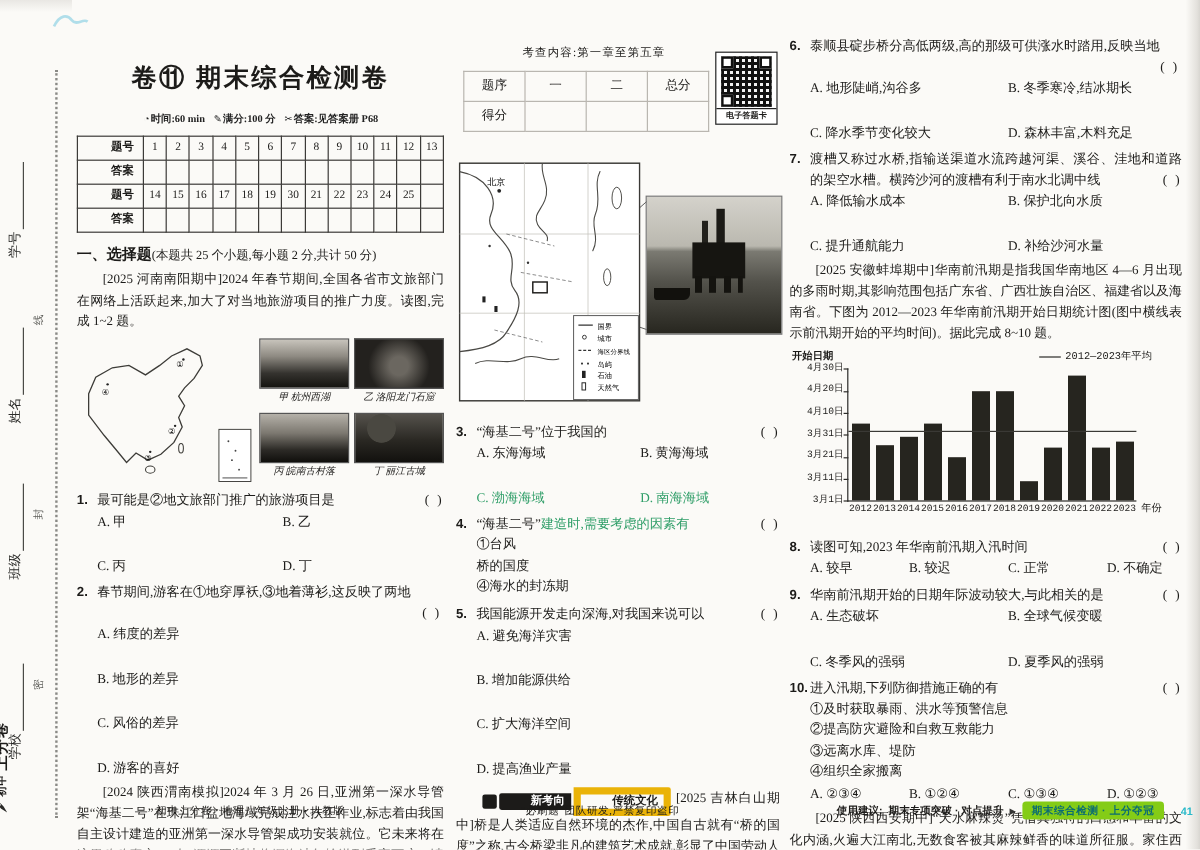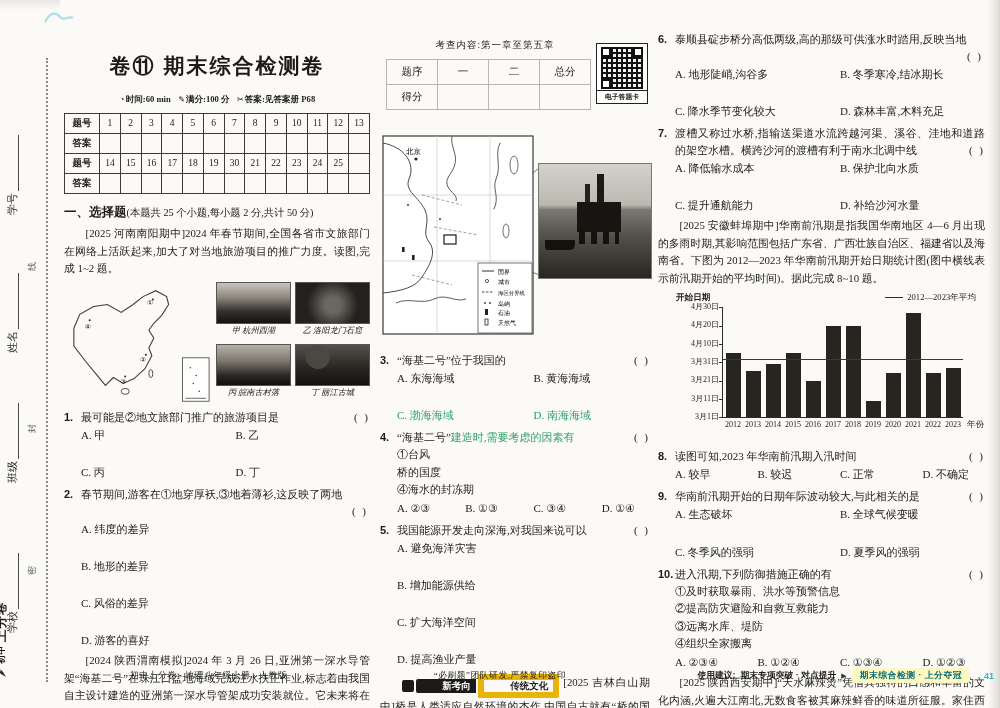--- a/index.html
+++ b/index.html
@@ -33,21 +33,21 @@
   #col3{left:658px;top:26px;width:327px;}
 
   .title{font-family:"Liberation Sans",sans-serif;font-weight:800;font-size:21px;
     text-align:center;letter-spacing:2px;margin:12px 0 10px;}
   .meta{font-size:8.6px;text-align:center;color:#222;margin-bottom:7px;letter-spacing:0px;white-space:nowrap;}
   .meta .ic{font-size:8px;margin:0 1px;}
   .meta b{font-weight:700;}
 
   table.answers{border-collapse:collapse;width:100%;table-layout:fixed;margin-bottom:9px;}
   table.answers td{border:1px solid #3c3b38;height:19px;text-align:center;font-size:9.5px;padding:0;}
-  table.answers td.lbl{font-weight:700;font-size:9.5px;width:34px;font-family:"Liberation Sans",sans-serif;}
+  table.answers td.lbl{font-weight:700;font-size:9.5px;width:34px;font-family:"Liberation Sans",sans-serif;padding-left:20px;}
 
   .sec-head{margin:2px 0 3px;}
   .sec-head b{font-family:"Liberation Sans",sans-serif;font-size:12.5px;}
   .sec-head span{font-size:10.3px;}
 
   .intro{text-indent:2em;font-size:10.8px;line-height:1.62;margin:3px 0 4px;text-align:justify;}
 
   
   .q{margin:5px 0 2px;}
   .stem{display:flex;}
@@ -114,41 +114,41 @@
   .bridge-card{width:122px;}
   .bridge-img{height:58px;border:1px solid #666;}
   .bridge-card:nth-child(1) .bridge-img{background:
       radial-gradient(circle at 30% 35%, #d8d6cf 0 22%, rgba(0,0,0,0) 23%),
       repeating-linear-gradient(115deg,#3a3833 0 5px,#191813 5px 10px),#23221d;}
   .bridge-card:nth-child(2) .bridge-img{background:
       linear-gradient(180deg,#8f8d85 0%,#6f6d65 30%,#4a4942 62%,#2e2d27 100%),#444;}
   .bridge-cap{font-size:8.6px;text-align:center;line-height:1.5;margin-top:2px;}
 
   
-  .chart{position:relative;width:320px;height:152px;margin:4px 16px 2px;font-family:Liberation Serif, serif;}
+  .chart{position:relative;width:320px;height:152px;margin:4px 0 2px;font-family:Liberation Mono, monospace;}
   .chart .ylab{position:absolute;left:2px;top:0;font-size:8.6px;font-weight:700;}
   .chart .legend{position:absolute;right:18px;top:0;font-size:8.6px;display:flex;align-items:center;gap:4px;}
   .chart .legend .dash{display:inline-block;width:18px;border-top:1.6px solid #2b2b28;}
   .plot{position:absolute;left:48px;top:16px;width:240px;height:110px;
     border-left:1.4px solid #2b2b28;border-bottom:1.4px solid #2b2b28;}
   .ytick{position:absolute;right:100%;transform:translateY(50%);font-size:8px;white-space:nowrap;padding-right:4px;}
   .ytickmark{position:absolute;left:-4px;width:4px;border-top:1px solid #2b2b28;}
   .bar{position:absolute;bottom:0;background:#26251F;}
   .avg{position:absolute;left:0;width:100%;border-top:1.4px solid #3a3935;}
   .xlab{position:absolute;top:100%;margin-top:2px;font-size:8px;transform:translateX(-50%);}
   .xaxis-name{position:absolute;left:100%;bottom:-14px;margin-left:4px;font-size:8.6px;white-space:nowrap;}
 
   
   .footer{position:absolute;left:0;top:668px;width:1000px;font-size:8.8px;}
   .f-left{position:absolute;left:130px;top:2px;letter-spacing:.5px;}
   .f-center{position:absolute;left:500px;top:2px;transform:translateX(-50%);letter-spacing:.5px;}
   .f-right{position:absolute;right:30px;top:0;display:flex;align-items:center;gap:5px;white-space:nowrap;}
   .f-right b{font-family:"Liberation Sans",sans-serif;}
   .f-arrow{font-size:7px;color:#333;}
-  .f-badge{background:#fef9c3;color:#0a6c72;font-weight:700;padding:1.5px 8px;border-radius:3px;
+  .f-badge{background:#84cc16;color:#0a6c72;font-weight:700;padding:1.5px 8px;border-radius:3px;
     font-family:"Liberation Sans",sans-serif;letter-spacing:.5px;}
   .pageno{position:absolute;right:6px;top:3px;color:#29b9c9;font-weight:700;font-size:9px;font-family:"Liberation Sans",sans-serif;}
 
   .scribble{position:absolute;left:42px;top:8px;}
   svg text{font-family:"Liberation Sans",sans-serif;}
 </style>
 </head>
 <body>
 
 <div class="edge-right"></div>
@@ -431,26 +431,20 @@
   <div class="q">
     <div class="stem">
         <span class="num">4.</span>
       <span class="stext"><span>“海基二号”</span><span class="green">建造时,需要考虑的因素有</span><span class="bracket">(    )</span></span>
       </div>
     <div class="items">
         <div>①台风</div>
         <div>桥的国度</div>
         <div>④海水的封冻期</div>
       </div>
-    <div class="opts" style="grid-template-columns: repeat(4, 1fr);">
-        <span>A. ②③</span>
-        <span>B. ①③</span>
-        <span>C. ③④</span>
-        <span>D. ①④</span>
-      </div>
   </div>
 
   <div class="q">
     <div class="stem">
         <span class="num">5.</span>
       <span class="stext"><span>我国能源开发走向深海,对我国来说可以</span><span class="bracket">(    )</span></span>
       </div>
     <div class="opts" style="grid-template-columns: repeat(1, 1fr);">
         <span>A. 避免海洋灾害</span>
         <span>B. 增加能源供给</span>

